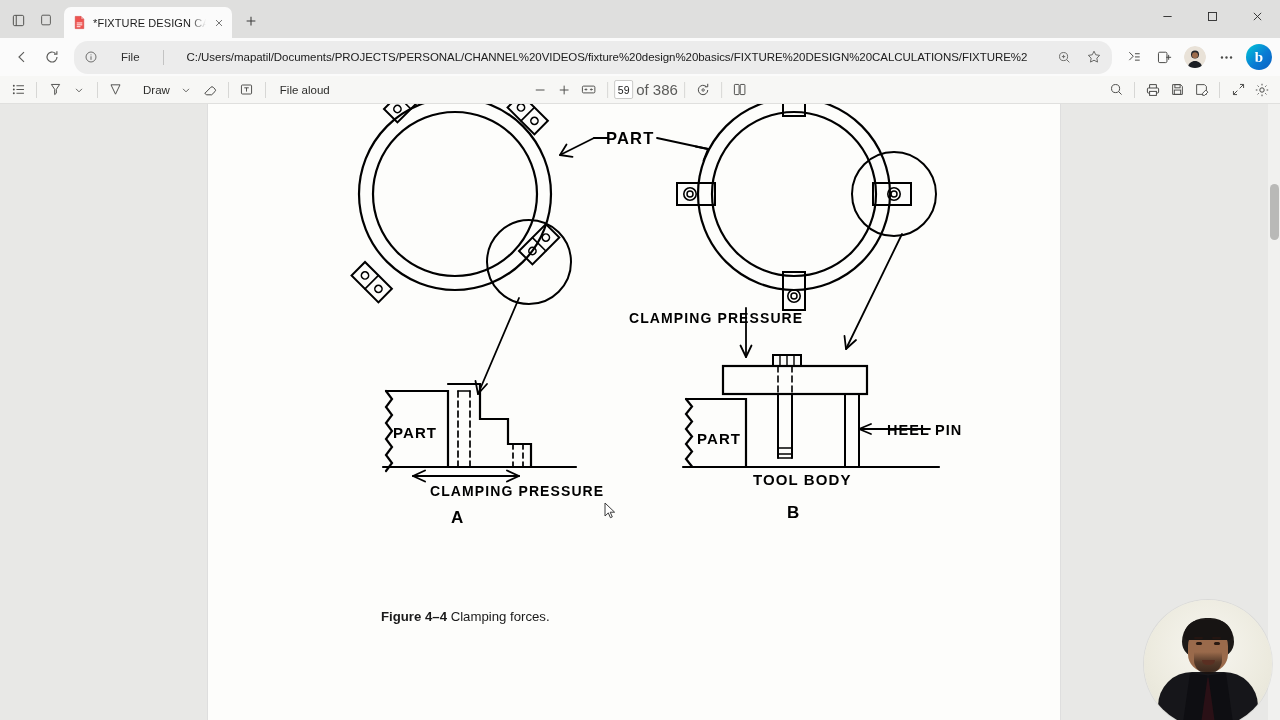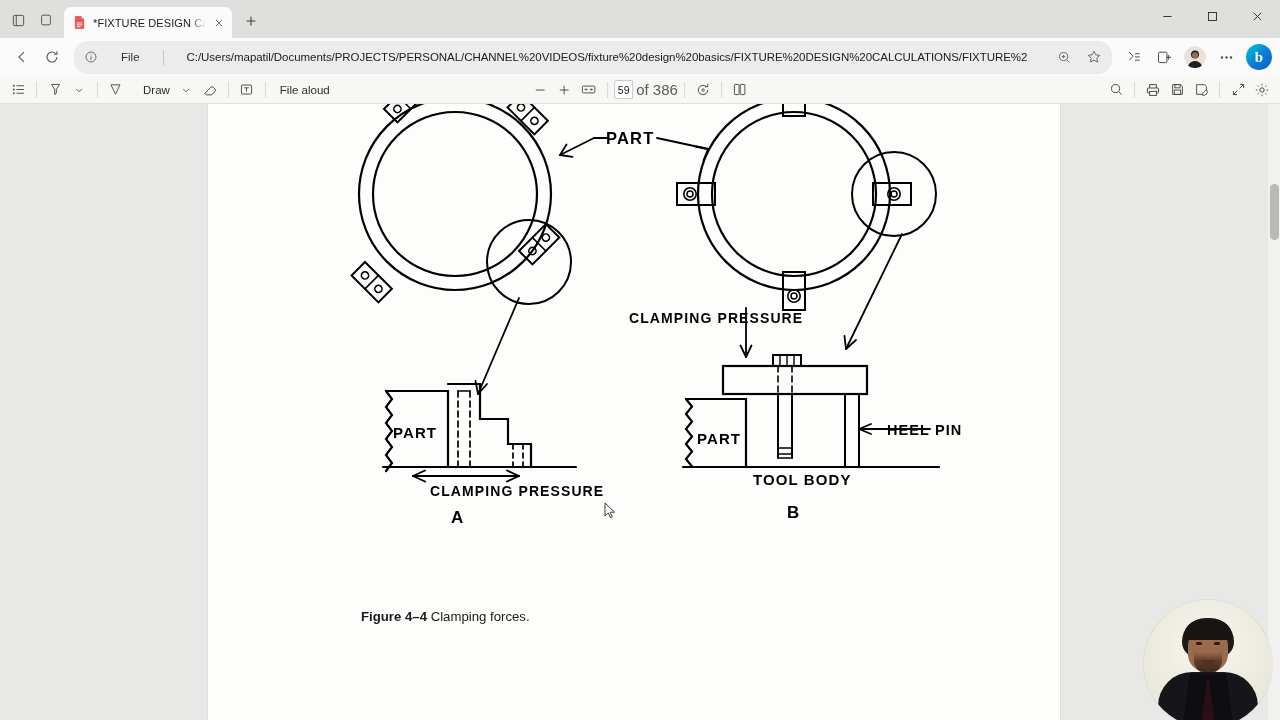--- a/index.html
+++ b/index.html
@@ -107,21 +107,21 @@
     position:absolute; right:0; top:0; width:12px; bottom:0; background:#f1f1ef;
   }
   .scroll-thumb {
     position:absolute; right:1px; top:80px; width:9px; height:56px;
     background:#b9b9b7; border-radius:5px;
   }
 
   
   .figwrap { position:absolute; left:0; top:0; width:852px; height:748px; }
   .figcap {
-    position:absolute; left:153px; top:533px;
+    position:absolute; left:173px; top:533px;
     font-size:13.2px; color:#1a1a1a;
     font-family:"Liberation Sans", sans-serif;
   }
   .figcap b { font-weight:bold; }
   .figcap span.capnorm { font-weight:normal; }
 
   
   .cursor { position:absolute; left:604px; top:398px; width:12px; height:18px; }
 
   

